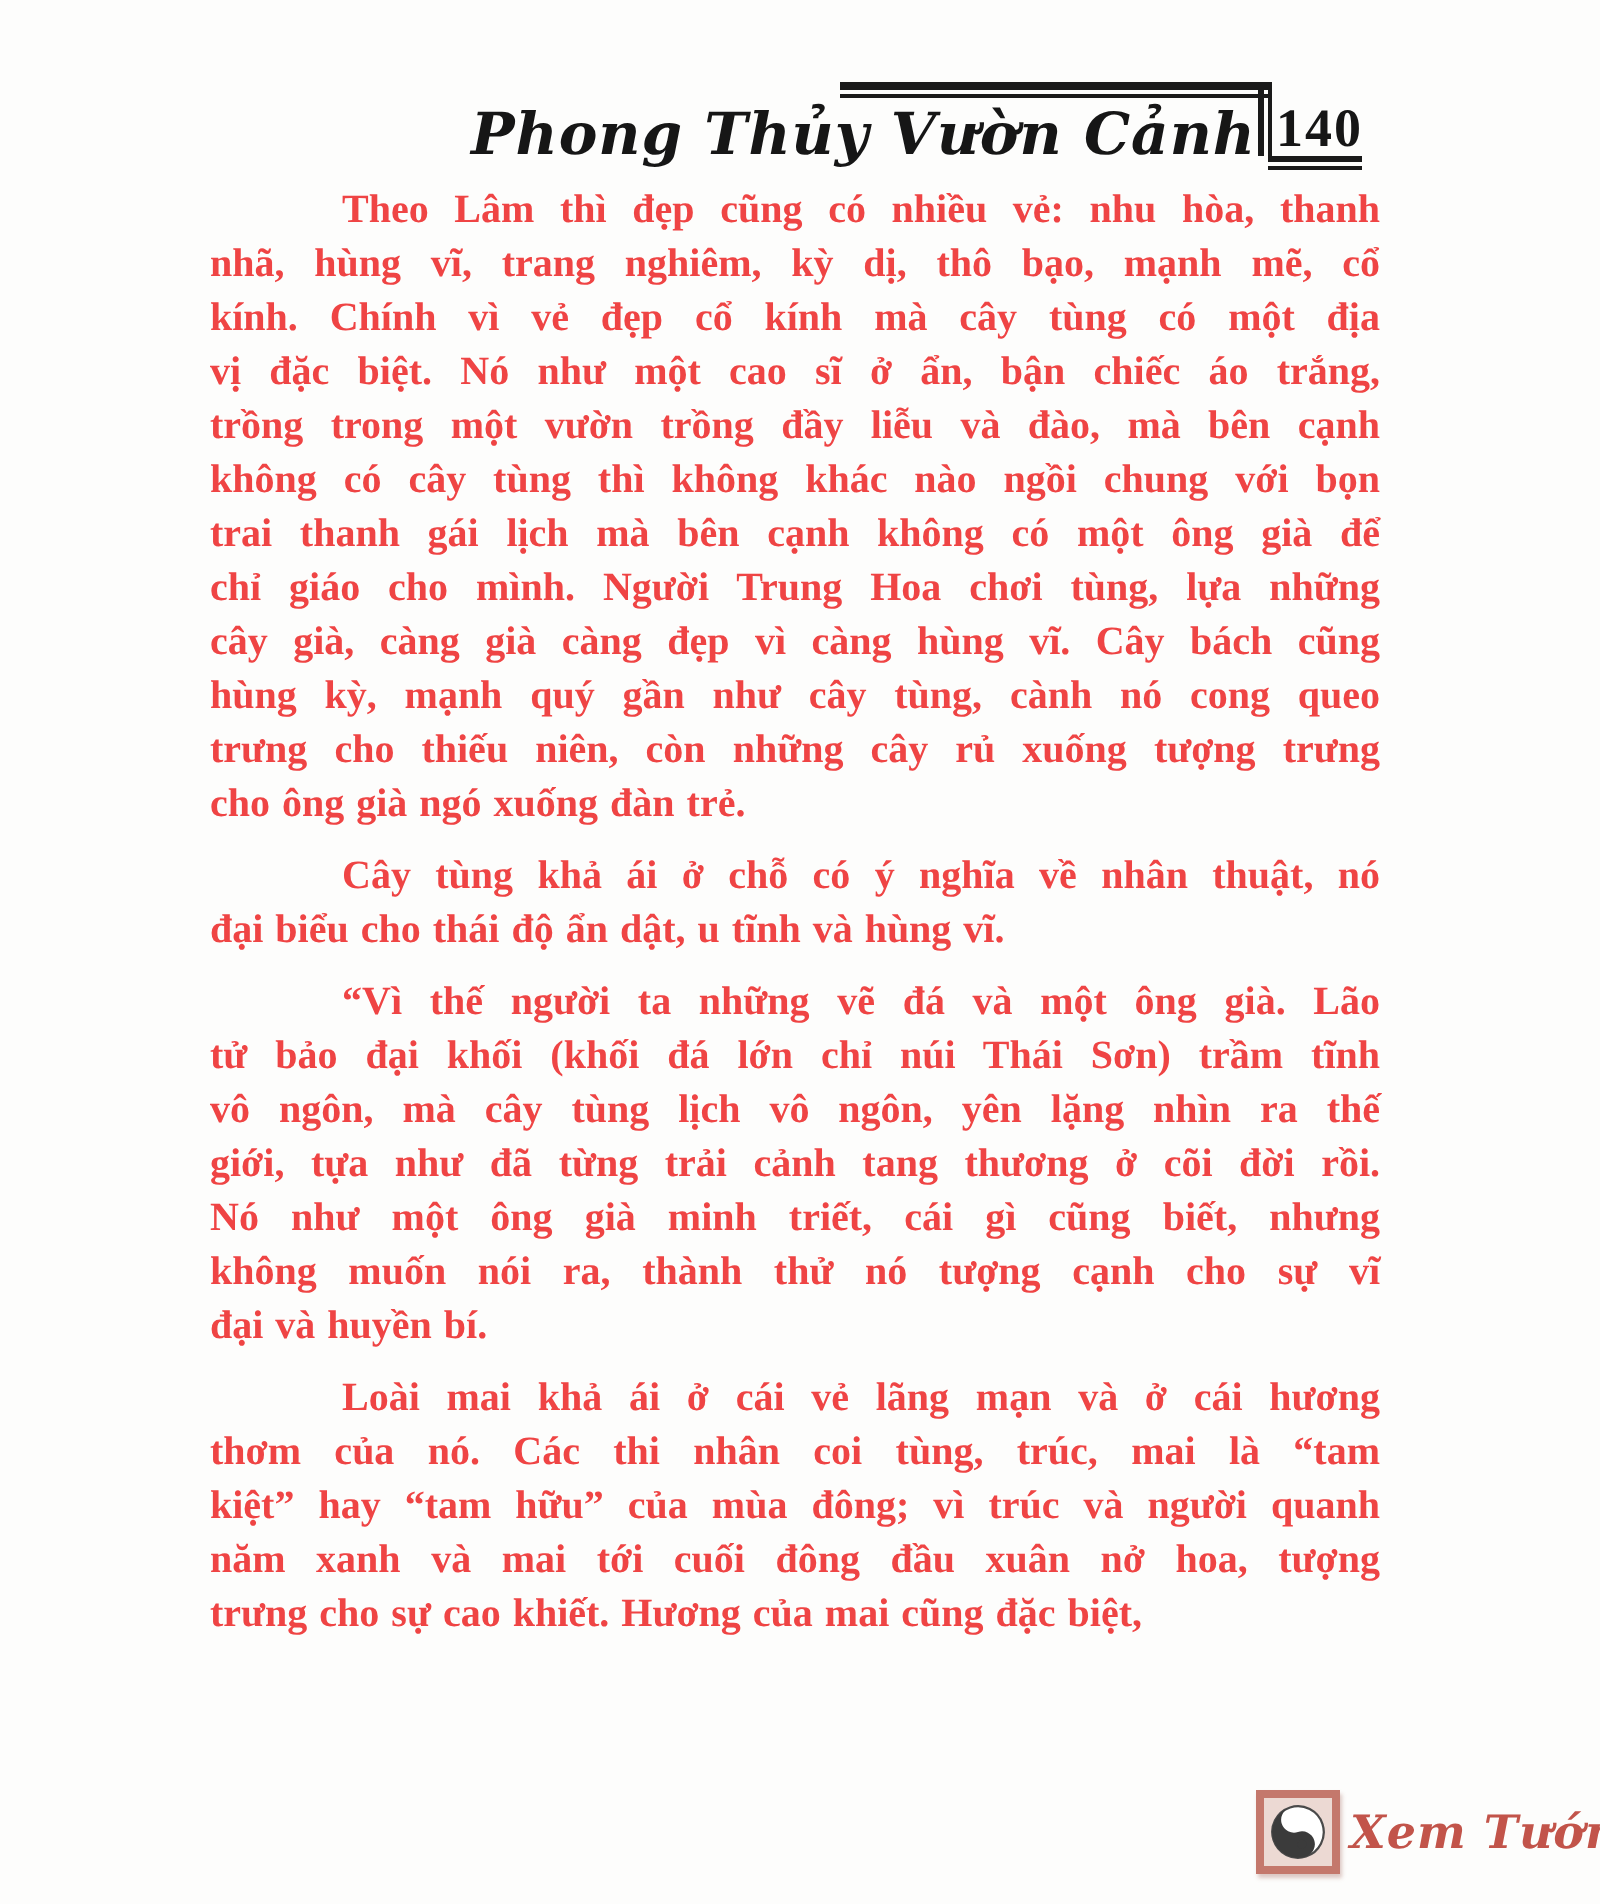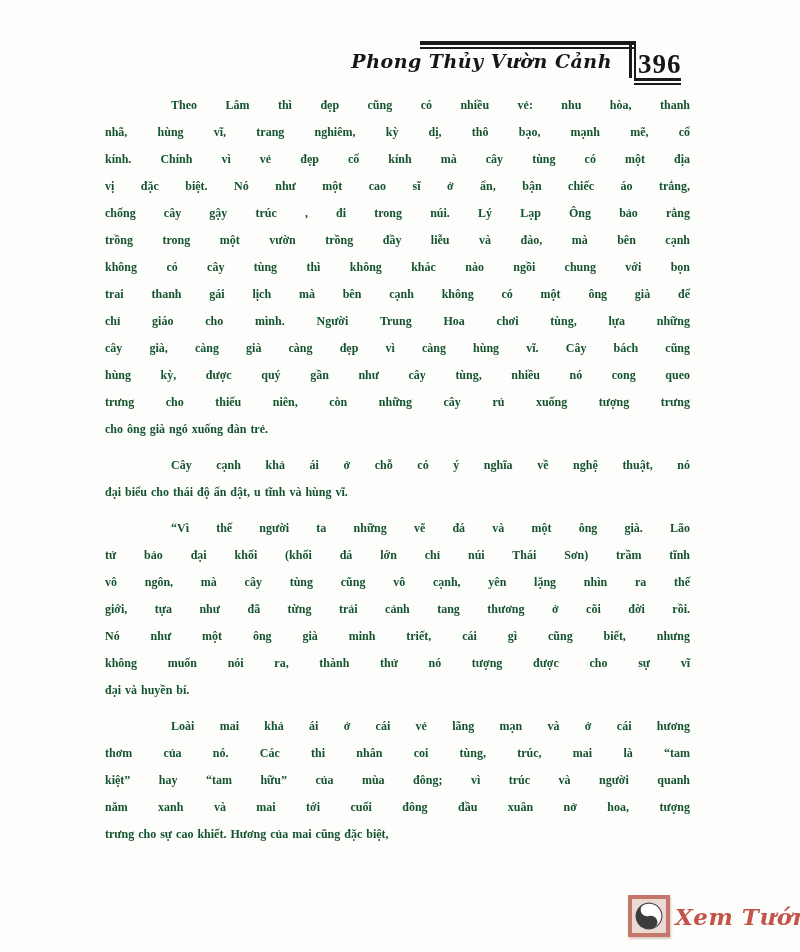--- a/index.html
+++ b/index.html
@@ -18,40 +18,40 @@
   }
   .rule-vert{
     position:absolute;left:629px;top:41px;height:37px;width:2px;
     border-left:3px solid #1a1a1a;border-right:2px solid #1a1a1a;
   }
   .rule-under{
     position:absolute;left:634px;top:78px;width:47px;height:2px;
     border-top:3px solid #1a1a1a;border-bottom:2px solid #1a1a1a;
   }
   .header-title{
-    position:absolute;right:188px;top:50px;
+    position:absolute;right:172px;top:50px;
     font-family:"DejaVu Serif", serif;
     font-style:italic;font-weight:700;
-    font-size:19px;color:#161616;
+    font-size:29px;color:#161616;
     white-space:nowrap;letter-spacing:0.5px;
   }
   .page-number{
     position:absolute;left:638px;top:49px;
     font-family:"Liberation Serif", serif;
     font-weight:700;font-size:27px;color:#161616;
     letter-spacing:1px;
   }
 
   
   .page-text{
     position:absolute;left:105px;top:92px;width:585px;
     font-family:"Liberation Serif", serif;
     font-weight:700;
-    font-size:12px;line-height:27px;
-    color:#14532d;
+    font-size:20px;line-height:27px;
+    color:#ef4444;
     word-spacing:1px;
   }
   .para{margin:0;}
   .para + .para{margin-top:9px;}
   .line{text-align:justify;text-align-last:justify;white-space:normal;}
   .line.last{text-align-last:left;}
   .line.first{text-indent:66px;}
 
   
   .watermark{
@@ -72,49 +72,48 @@
     white-space:nowrap;letter-spacing:0.5px;
   }
 </style>
 </head>
 <body>
 
 <div class="rule-top"></div>
 <div class="rule-vert"></div>
 <div class="rule-under"></div>
 <div class="header-title">Phong Thủy Vườn Cảnh</div>
-<div class="page-number">396</div>
+<div class="page-number">140</div>
 
 <div class="page-text">
     <div class="para">
       <div class="line first">Theo Lâm thì đẹp cũng có nhiều vẻ: nhu hòa, thanh</div>
       <div class="line">nhã, hùng vĩ, trang nghiêm, kỳ dị, thô bạo, mạnh mẽ, cổ</div>
       <div class="line">kính. Chính vì vẻ đẹp cổ kính mà cây tùng có một địa</div>
       <div class="line">vị đặc biệt. Nó như một cao sĩ ở ẩn, bận chiếc áo trắng,</div>
-      <div class="line">chống cây gậy trúc , đi trong núi. Lý Lạp Ông bảo rằng</div>
       <div class="line">trồng trong một vườn trồng đầy liễu và đào, mà bên cạnh</div>
       <div class="line">không có cây tùng thì không khác nào ngồi chung với bọn</div>
       <div class="line">trai thanh gái lịch mà bên cạnh không có một ông già để</div>
       <div class="line">chỉ giáo cho mình. Người Trung Hoa chơi tùng, lựa những</div>
       <div class="line">cây già, càng già càng đẹp vì càng hùng vĩ. Cây bách cũng</div>
-      <div class="line">hùng kỳ, được quý gần như cây tùng, nhiều nó cong queo</div>
+      <div class="line">hùng kỳ, mạnh quý gần như cây tùng, cành nó cong queo</div>
       <div class="line">trưng cho thiếu niên, còn những cây rủ xuống tượng trưng</div>
       <div class="line last">cho ông già ngó xuống đàn trẻ.</div>
     </div>
     <div class="para">
-      <div class="line first">Cây cạnh khả ái ở chỗ có ý nghĩa về nghệ thuật, nó</div>
+      <div class="line first">Cây tùng khả ái ở chỗ có ý nghĩa về nhân thuật, nó</div>
       <div class="line last">đại biểu cho thái độ ẩn dật, u tĩnh và hùng vĩ.</div>
     </div>
     <div class="para">
       <div class="line first">“Vì thế người ta những vẽ đá và một ông già. Lão</div>
       <div class="line">tử bảo đại khối (khối đá lớn chỉ núi Thái Sơn) trầm tĩnh</div>
-      <div class="line">vô ngôn, mà cây tùng cũng vô cạnh, yên lặng nhìn ra thế</div>
+      <div class="line">vô ngôn, mà cây tùng lịch vô ngôn, yên lặng nhìn ra thế</div>
       <div class="line">giới, tựa như đã từng trải cảnh tang thương ở cõi đời rồi.</div>
       <div class="line">Nó như một ông già minh triết, cái gì cũng biết, nhưng</div>
-      <div class="line">không muốn nói ra, thành thử nó tượng được cho sự vĩ</div>
+      <div class="line">không muốn nói ra, thành thử nó tượng cạnh cho sự vĩ</div>
       <div class="line last">đại và huyền bí.</div>
     </div>
     <div class="para">
       <div class="line first">Loài mai khả ái ở cái vẻ lãng mạn và ở cái hương</div>
       <div class="line">thơm của nó. Các thi nhân coi tùng, trúc, mai là “tam</div>
       <div class="line">kiệt” hay “tam hữu” của mùa đông; vì trúc và người quanh</div>
       <div class="line">năm xanh và mai tới cuối đông đầu xuân nở hoa, tượng</div>
       <div class="line last">trưng cho sự cao khiết. Hương của mai cũng đặc biệt,</div>
     </div>
   </div>

